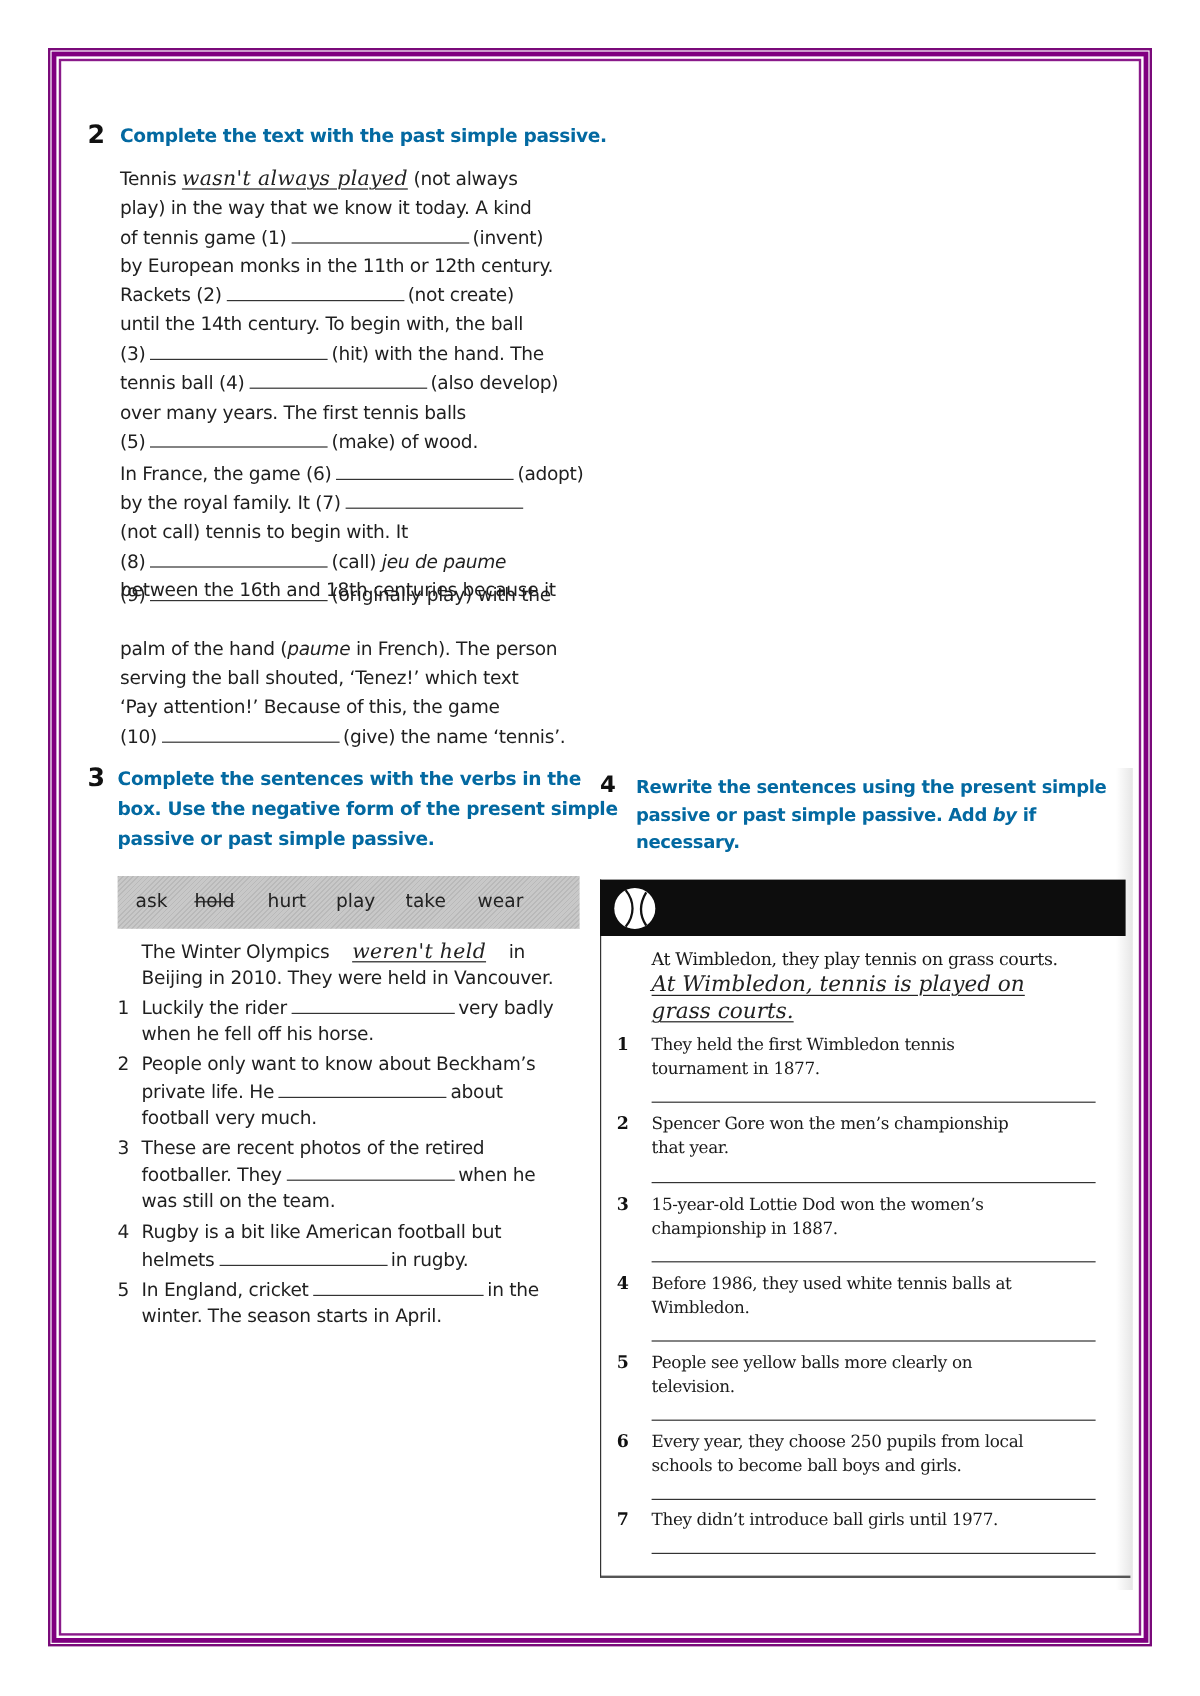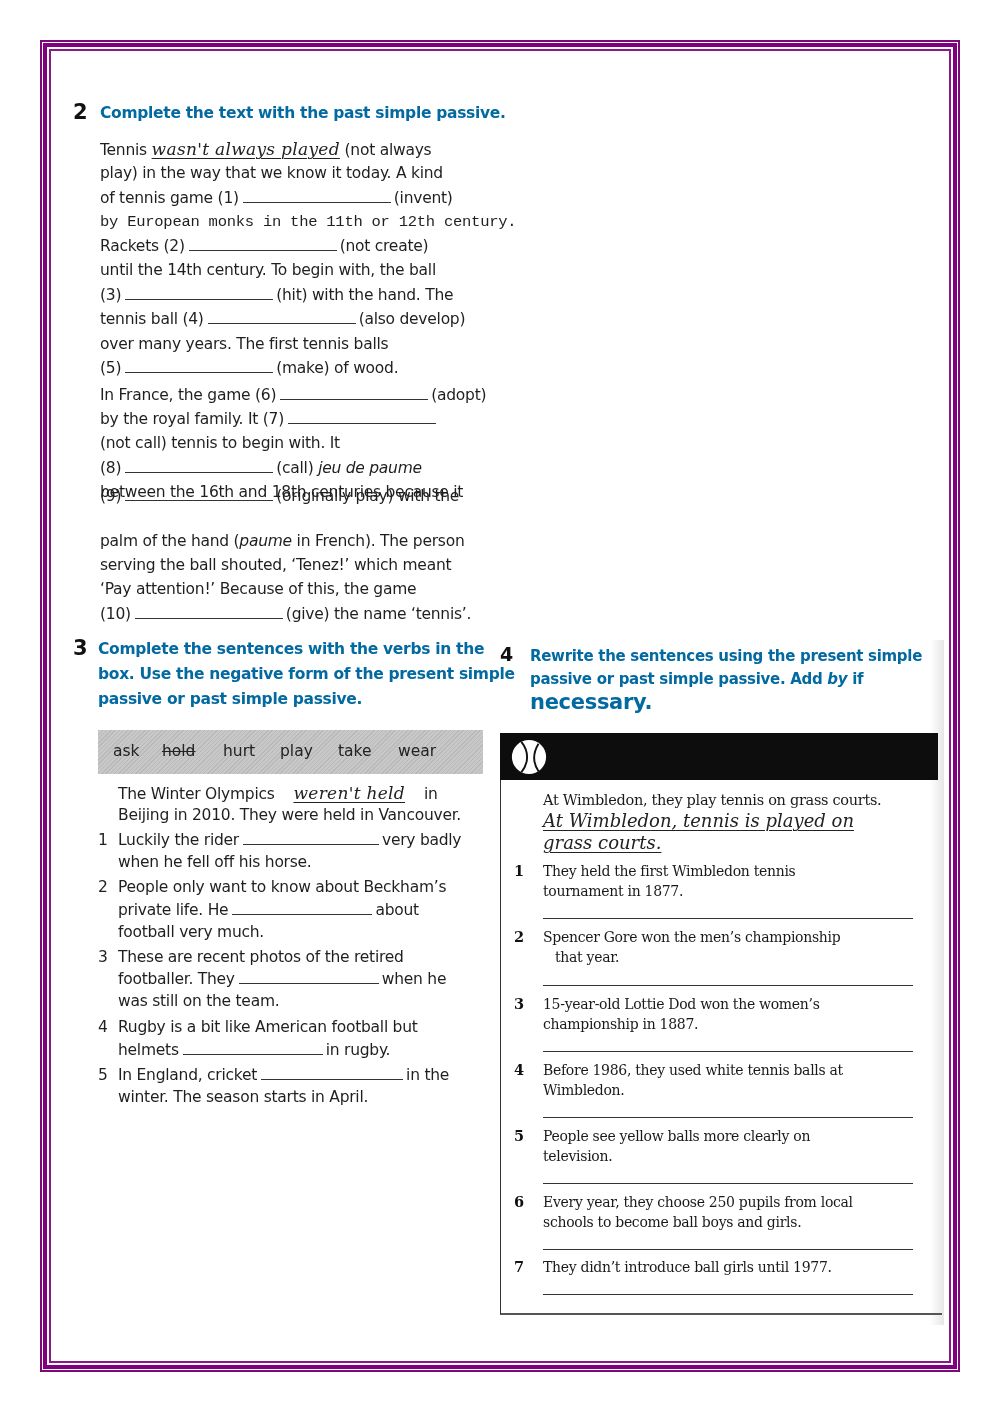--- a/index.html
+++ b/index.html
@@ -73,21 +73,21 @@
 
   <div class="ex2-line" style="top:139px;">
     <span>Tennis</span>
     <span class="hand">wasn't always played</span>
     <span>(not always</span>
   </div>
   <div class="ex2-line" style="top:163px;">play) in the way that we know it today. A kind</div>
   <div class="ex2-line" style="top:188px;">
     <span>of tennis game (1)</span><span class="blank" style="width:148px"></span><span>(invent)</span>
   </div>
-  <div class="ex2-line" style="top:212px;font-family:Liberation Mono, monospace;">by European monks in the 11th or 12th century.</div>
+  <div class="ex2-line" style="top:212px;">by European monks in the 11th or 12th century.</div>
   <div class="ex2-line" style="top:236px;">
     <span>Rackets (2)</span><span class="blank" style="width:148px"></span><span>(not create)</span>
   </div>
   <div class="ex2-line" style="top:260px;">until the 14th century. To begin with, the ball</div>
   <div class="ex2-line" style="top:285px;">
     <span>(3)</span><span class="blank" style="width:148px"></span><span>(hit) with the hand. The</span>
   </div>
   <div class="ex2-line" style="top:309px;">
     <span>tennis ball (4)</span><span class="blank" style="width:148px"></span><span>(also develop)</span>
   </div>
@@ -103,21 +103,21 @@
   </div>
   <div class="ex2-line" style="top:433px;">(not call) tennis to begin with. It</div>
   <div class="ex2-line" style="top:458px;">
     <span>(8)</span><span class="blank" style="width:148px"></span><span>(call)</span> <em>jeu de paume</em>
   </div>
   <div class="ex2-line" style="top:482px;">between the 16th and 18th centuries because it</div>
   <div class="ex2-line" style="top:486px;">
     <span>(9)</span><span class="blank" style="width:148px"></span><span>(originally play) with the</span>
   </div>
   <div class="ex2-line" style="top:531px;"><span>palm of the hand (</span><em>paume</em><span> in French). The person</span></div>
-  <div class="ex2-line" style="top:555px;">serving the ball shouted, ‘Tenez!’ which meant</div>
+  <div class="ex2-line" style="top:555px;">serving the ball shouted, ‘Tenez!’ which text</div>
   <div class="ex2-line" style="top:579px;">‘Pay attention!’ Because of this, the game</div>
   <div class="ex2-line" style="top:604px;">
     <span>(10)</span><span class="blank" style="width:148px"></span><span>(give) the name ‘tennis’.</span>
   </div>
 </div>
 
 <div>
   <div class="ex-num" style="left:73px; top:636px;">3</div>
   <div class="ex-head" style="left:98px; top:637px;">Complete the sentences with the verbs in the</div>
   <div class="ex-head" style="left:98px; top:662px;">box. Use the negative form of the present simple</div>
@@ -170,21 +170,21 @@
     <span>In England, cricket</span><span class="blank" style="width:142px"></span><span>in the</span>
   </div>
   <div class="s3" style="left:118px; top:1086px;">winter. The season starts in April.</div>
 </div>
 
 <div>
   <div class="wf-shade"></div>
   <div class="ex-num" style="left:500px; top:643px; font-size:19px;">4</div>
   <div class="ex-head" style="left:530px; top:645px; font-size:15px; line-height:23px;">Rewrite the sentences using the present simple</div>
   <div class="ex-head" style="left:530px; top:668px; font-size:15px; line-height:23px;"><span>passive or past simple passive. Add </span><em>by</em><span> if</span></div>
-  <div class="ex-head" style="left:530px; top:691px; font-size:21px; line-height:23px;">necessary.</div>
+  <div class="ex-head" style="left:530px; top:691px; font-size:15px; line-height:23px;">necessary.</div>
 
   <div class="wfile-box"></div>
   <div class="wfile-header">
     <svg class="ball-icon" viewBox="0 0 40 40">
       <circle cx="20" cy="20" r="18" fill="#ffffff"></circle>
       <path d="M12 4 C 20 14, 20 26, 12 36" stroke="#111" stroke-width="2" fill="none"></path>
       <path d="M30 6 C 24 16, 24 26, 30 35" stroke="#111" stroke-width="2" fill="none"></path>
     </svg>
   </div>
 
@@ -192,21 +192,21 @@
   <div class="wf-hand" style="top:810px;">At Wimbledon, tennis is played on</div>
   <div class="wf-hand" style="top:832px;">grass courts.</div>
 
   <div class="wf-num" style="top:862px;">1</div>
   <div class="wf-text" style="top:861px;">They held the first Wimbledon tennis</div>
   <div class="wf-text" style="top:881px;">tournament in 1877.</div>
   <div class="wf-line" style="top:918px;"></div>
 
   <div class="wf-num" style="top:928px;">2</div>
   <div class="wf-text" style="top:927px;">Spencer Gore won the men’s championship</div>
-  <div class="wf-text" style="top:947px;margin-left:12px;">that year.</div>
+  <div class="wf-text" style="top:947px;">that year.</div>
   <div class="wf-line" style="top:985px;"></div>
 
   <div class="wf-num" style="top:995px;">3</div>
   <div class="wf-text" style="top:994px;">15-year-old Lottie Dod won the women’s</div>
   <div class="wf-text" style="top:1014px;">championship in 1887.</div>
   <div class="wf-line" style="top:1051px;"></div>
 
   <div class="wf-num" style="top:1061px;">4</div>
   <div class="wf-text" style="top:1060px;">Before 1986, they used white tennis balls at</div>
   <div class="wf-text" style="top:1080px;">Wimbledon.</div>

